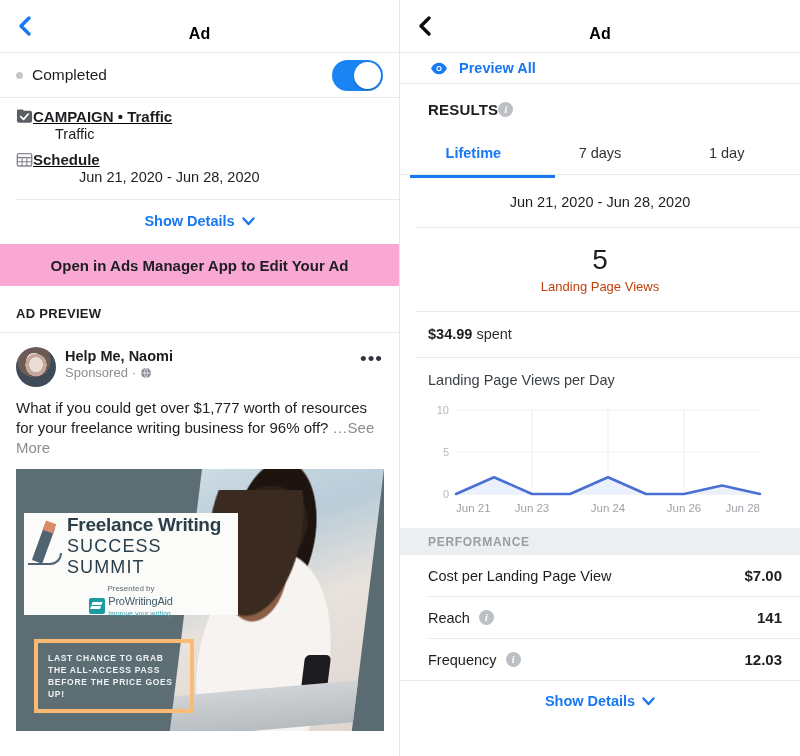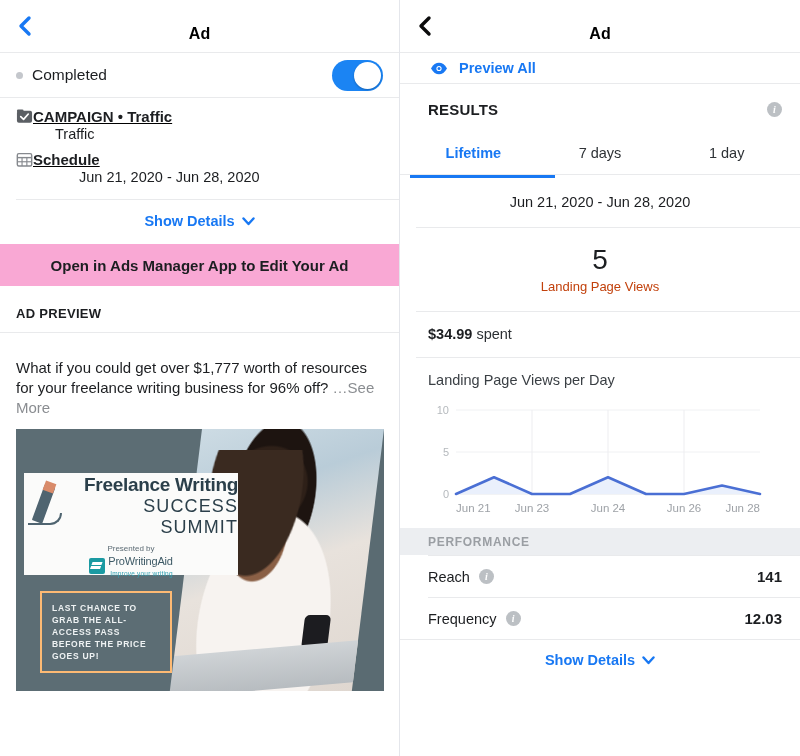--- a/index.html
+++ b/index.html
@@ -127,21 +127,21 @@
     position:absolute; right: 30px; bottom: 42px; width: 26px; height: 34px;
     background:#1c1c20; border-radius: 5px;
   }
   .creative .keyboard {
     position:absolute; right: 0; bottom: 0; width: 200px; height: 42px;
     background: linear-gradient(180deg,#cfd3d6,#b7bcc0); transform: skewY(-5deg);
   }
   .logo-box {
     position: absolute; left: 8px; top: 44px; width: 214px; height: 102px;
     background: #fbfbfa; display: flex; flex-direction: column;
-    align-items: center; justify-content: center; padding-top: 4px; text-align: right;
+    align-items: center; justify-content: center; padding-top: 4px;
   }
   .logo-row { display: flex; align-items: center; gap: 1px; padding-left: 4px;}
   .pencil { width: 36px; height: 46px; position: relative; flex:none; margin-right: 2px; }
   .pencil .body {
     position:absolute; left: 10px; top: 2px; width: 11px; height: 38px;
     background: #4f6470; transform: rotate(20deg); border-radius: 1px;
   }
   .pencil .tip {
     position:absolute; left: 16px; top: -1px; width: 11px; height: 10px;
     background: #d98b6a; transform: rotate(20deg);
@@ -154,34 +154,34 @@
   .logo-l1 { font-size: 19px; font-weight: bold; color: #2b3f4a; letter-spacing: -.3px; line-height: 20px;}
   .logo-l2 { font-size: 18px; color: #2b3f4a; letter-spacing: 1.1px; line-height: 21px; margin-top:1px; }
   .logo-presented { font-size: 8px; color: #5c6b74; margin-top: 6px; }
   .pwa-row { display: flex; align-items: center; gap: 3px; margin-top: 2px; }
   .pwa-mark { width: 16px; height: 16px; background: #1b9aa2; border-radius: 2px; position: relative; }
   .pwa-mark::after{content:"";position:absolute;left:3px;top:4px;width:10px;height:3px;background:#fff;transform:skewX(-20deg);box-shadow:0 4px 0 #fff;}
   .pwa-text { line-height: 9px; }
   .pwa-name { font-size: 11px; color: #3e5a66; letter-spacing: -.2px; }
   .pwa-tag { font-size: 6.5px; color: #2f9fb0; letter-spacing: .2px; }
   .last-chance {
-    position: absolute; left: 24px; bottom: 18px; width: 132px;
-    border: 2px solid #fdba74; padding: 9px 8px 9px 10px;
+    position: absolute; left: 18px; bottom: 18px; width: 160px;
+    border: 4px solid #fdba74; padding: 9px 8px 9px 10px;
     font-size: 8.5px; line-height: 12px; letter-spacing: .7px;
     color: #eef2f3; font-weight: bold;
   }
 
   
   .preview-all {
     height: 30px; display: flex; align-items: center; gap: 11px;
     padding: 0 16px 0 30px; cursor: pointer;
   }
   .preview-all-text { font-size: 14.5px; color: #1878f3; font-weight: bold; }
   .results-head {
-    height: 50px; display: flex; align-items: center; justify-content: space-between;
+    height: 50px; display: flex; align-items: center; 
     padding: 0 18px 0 28px;
   }
   .results-title { font-size: 15px; font-weight: bold; color: #1c1e21; letter-spacing: .2px; }
   .info-circle {
     width: 15px; height: 15px; border-radius: 50%; background: #bcc0c4;
     color: #fff; font-size: 10px; font-weight: bold; font-style: italic;
     display: flex; align-items: center; justify-content: center; cursor: pointer;
     font-family: "Liberation Serif", serif;
   }
   .tabs { display: flex; position: relative; padding: 0 10px; }
@@ -288,20 +288,37 @@
     </div>
 
     <div class="cta-button">
       <span>Open in Ads Manager App to Edit Your Ad</span>
     </div>
 
     <div class="section-label">AD PREVIEW</div>
     <div class="hairline"></div>
 
     <div class="ad-card">
+      <div class="ad-head">
+        <div class="avatar"></div>
+        <div class="ad-head-text">
+          <div class="ad-page-name">Help Me, Naomi</div>
+          <div class="ad-sponsored">
+            <span>Sponsored</span>
+            <span>·</span>
+            <svg width="12" height="12" viewBox="0 0 12 12">
+              <circle cx="6" cy="6" r="5" fill="#8a8d91"></circle>
+              <path d="M1 6h10M6 1c2 2 2 8 0 10M6 1c-2 2-2 8 0 10" fill="none" stroke="#e4e6eb" stroke-width="0.9"></path>
+            </svg>
+          </div>
+        </div>
+        <div class="dots-menu">
+          <span>•••</span>
+        </div>
+      </div>
 
       <div class="ad-body">
         <span>What if you could get over $1,777 worth of resources for your freelance writing business for 96% off?</span>
         <span class="see-more">…See More</span>
       </div>
 
       <div class="creative">
         <div class="photo">
           <div class="photo-person"></div>
           <div class="watch"></div>
@@ -419,20 +436,24 @@
               <text x="180" y="114" text-anchor="middle" class="x-tick">Jun 24</text>
               <text x="256" y="114" text-anchor="middle" class="x-tick">Jun 26</text>
               <text x="332" y="114" text-anchor="end" class="x-tick">Jun 28</text>
             </g>
         </svg>
       </div>
     </div>
 
     <div class="perf-header">PERFORMANCE</div>
 
+    <div class="perf-row">
+      <span class="perf-label">Cost per Landing Page View</span>
+      <span class="perf-value">$7.00</span>
+    </div>
     <div class="perf-divider"></div>
 
     <div class="perf-row">
       <span class="perf-label">
         <span>Reach</span>
         <span class="info-circle">i</span>
       </span>
       <span class="perf-value">141</span>
     </div>
     <div class="perf-divider"></div>

